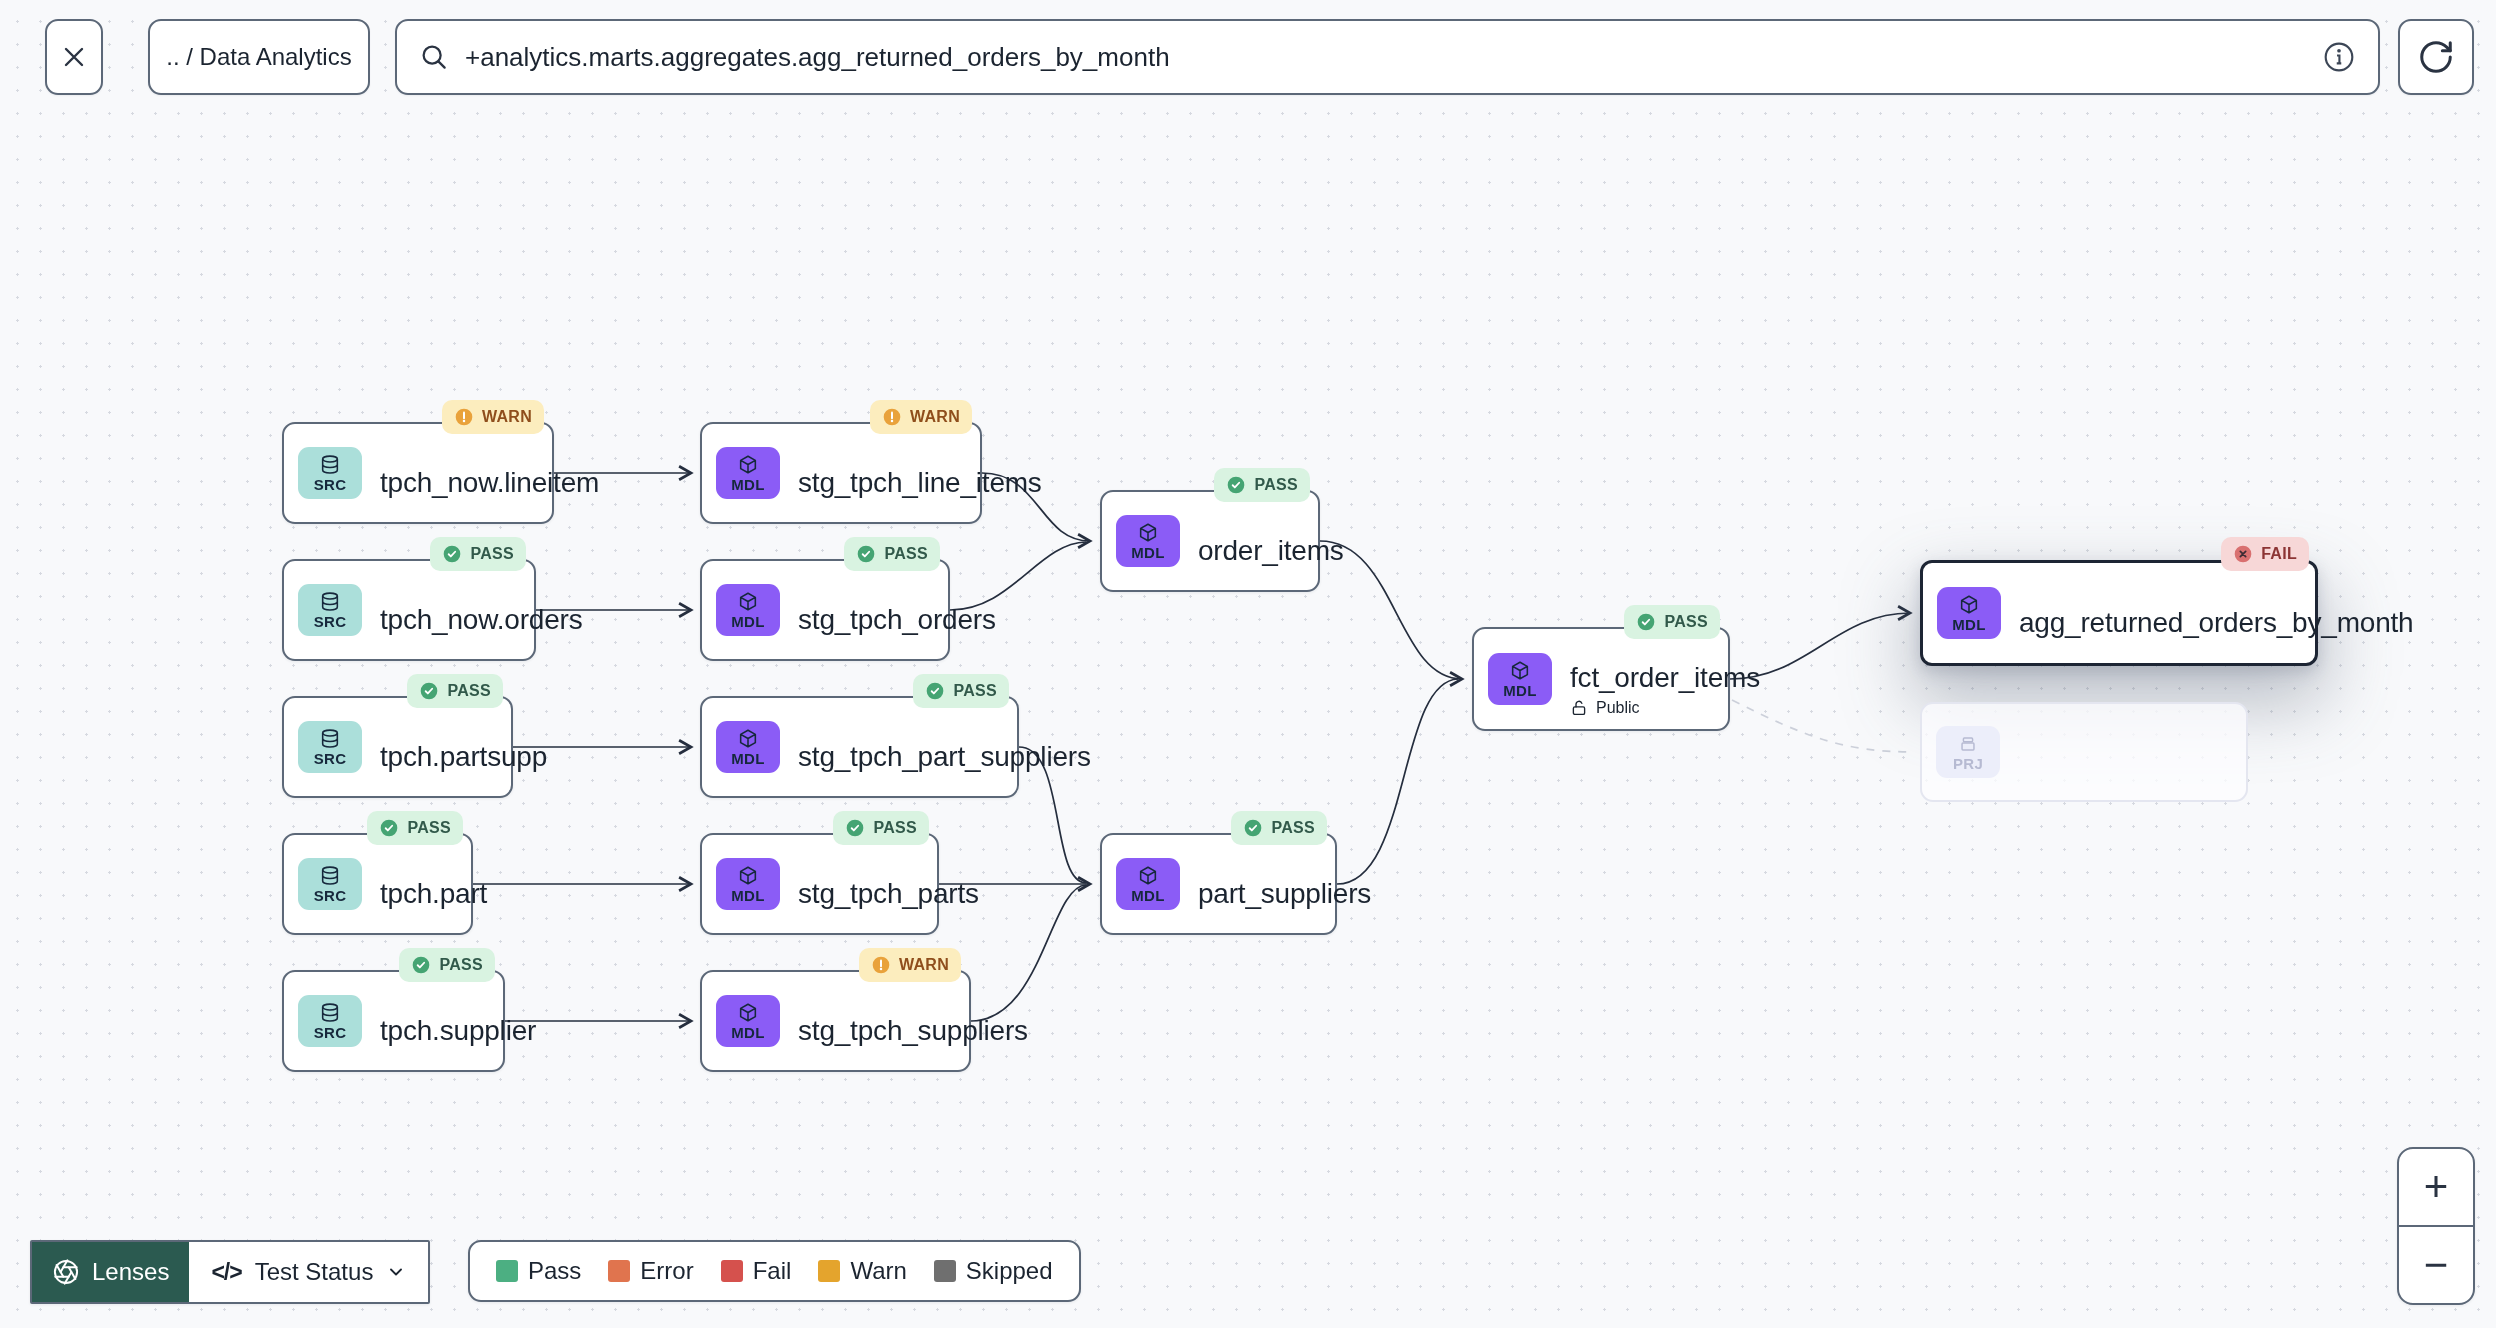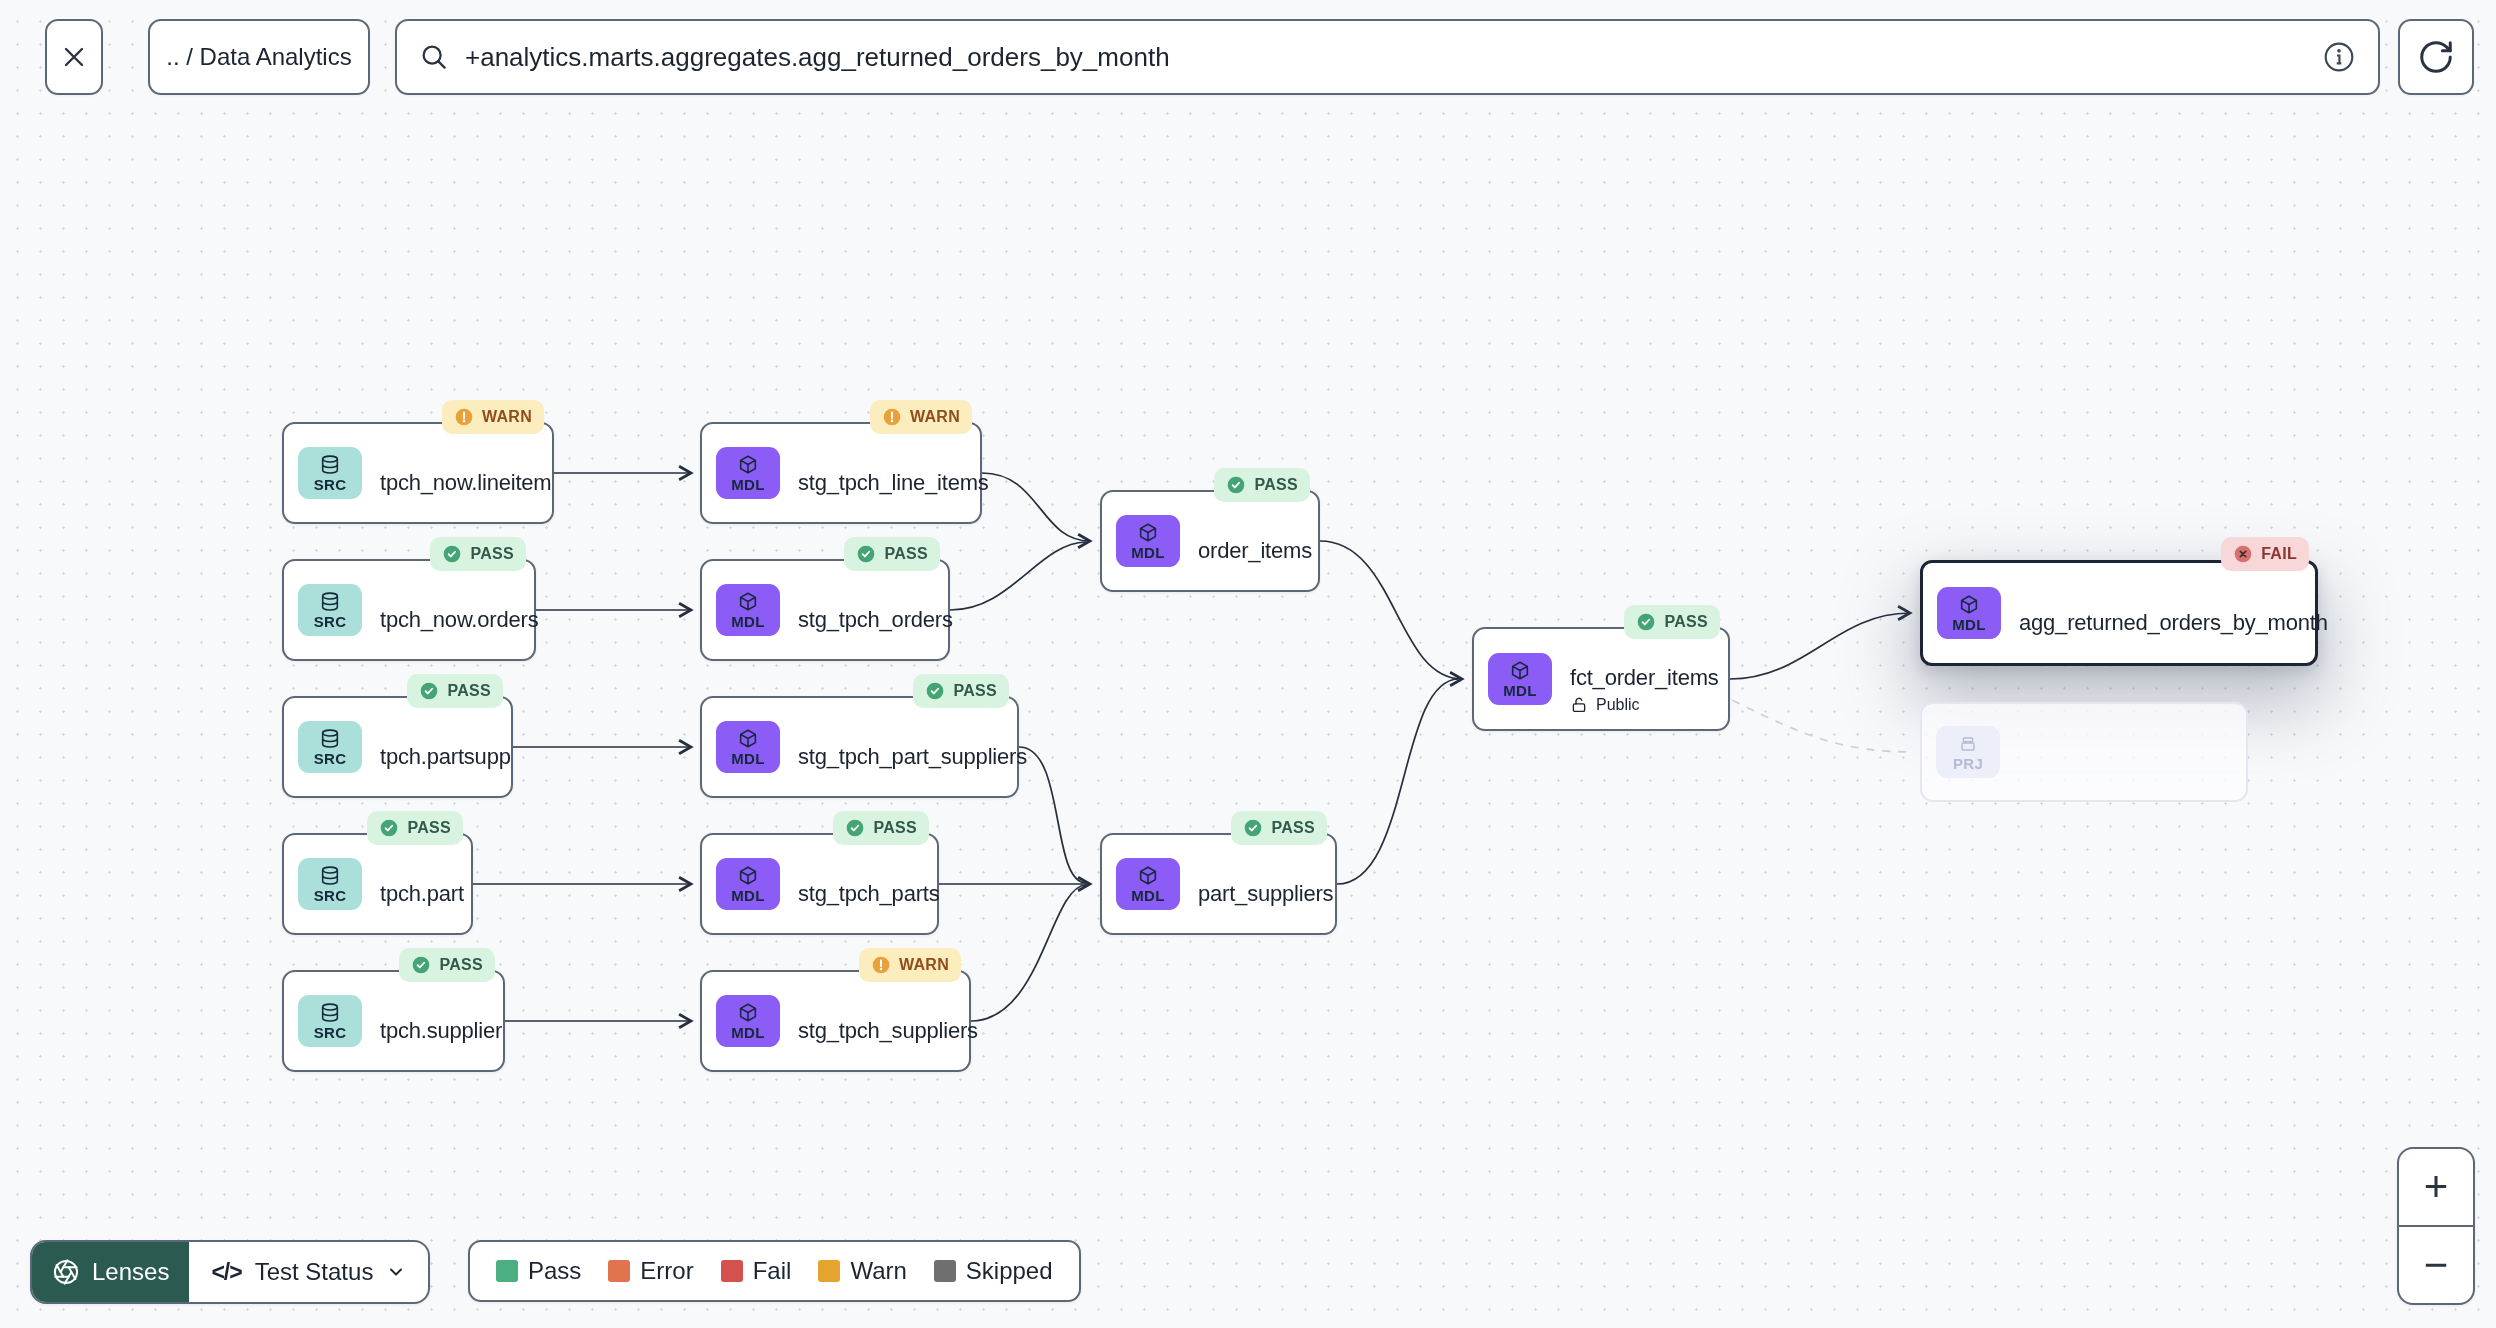--- a/index.html
+++ b/index.html
@@ -27,21 +27,21 @@
   .edge.dashed{stroke:#ccd0da;stroke-dasharray:8 8;}
   
   .node{position:absolute;box-sizing:border-box;height:102px;background:#fff;
     border:2px solid #5c6878;border-radius:13px;display:flex;align-items:center;
     padding:0 12px 0 14px;gap:18px;box-shadow:0 1px 3px rgba(40,50,70,.08);cursor:pointer;}
   .chip{width:64px;height:52px;border-radius:11px;display:flex;flex-direction:column;
     align-items:center;justify-content:center;gap:1px;flex:0 0 auto;}
   .chip .t{font-size:15px;font-weight:700;letter-spacing:.3px;color:#16283c;line-height:1;}
   .chip.src{background:#abdfda;}
   .chip.mdl{background:#8b5cf6;}
-  .node-label{font-size:22px;letter-spacing:-.2px;white-space:nowrap;margin-top:20px;}
+  .node-label{font-size:28px;letter-spacing:-.2px;white-space:nowrap;margin-top:20px;}
   .badge{position:absolute;top:-24px;right:8px;height:34px;border-radius:10px;display:flex;
     align-items:center;gap:8px;padding:0 12px;font-size:16px;font-weight:700;letter-spacing:.3px;}
   .badge.pass{background:#d9f3e1;color:#31594a;}
   .badge.warn{background:#fcedbe;color:#8f4e1c;}
   .badge.fail{background:#f7d7d7;color:#8c3434;}
   .bic{width:20px;height:20px;}
   .node.selected{border:3px solid #1d2534;border-radius:12px;
     box-shadow:0 32px 70px 8px rgba(80,92,112,.35),0 6px 16px rgba(80,92,112,.22);}
   .ncol{display:flex;flex-direction:column;gap:5px;text-align:right;}
   .pubrow{display:flex;align-items:center;gap:8px;font-size:16px;color:#1b2430;}
@@ -49,21 +49,21 @@
   .ghost{position:absolute;left:1920px;top:702px;width:328px;height:100px;box-sizing:border-box;
     border:2px solid #e4e6f0;border-radius:13px;background:rgba(253,253,255,.78);
     display:flex;align-items:center;gap:16px;padding:0 14px;}
   .ghost .chip{background:#eceefa;}
   .ghost .chip .t{color:#b6bad2;}
   .gcol{display:flex;flex-direction:column;gap:3px;}
   .gl1{font-size:20px;color:#c7cbd9;}
   .gl2{font-size:23px;color:#bfc3d3;}
   
   .lens-group{position:absolute;left:30px;top:1240px;height:64px;display:flex;box-sizing:border-box;
-    border:2px solid #5c6878;border-radius:16px;overflow:hidden;background:#fff;
+    border:2px solid #5c6878;border-radius:2px;overflow:hidden;background:#fff;
     box-shadow:0 1px 3px rgba(40,50,70,.08);}
   .lens-dark{background:#2b5a50;color:#fff;display:flex;align-items:center;gap:12px;
     padding:0 20px;font-size:24px;cursor:pointer;}
   .lens-select{display:flex;align-items:center;gap:13px;padding:0 22px;font-size:24px;cursor:pointer;}
   .code-glyph{font-weight:700;font-size:23px;letter-spacing:-1px;}
   .legend{position:absolute;left:468px;top:1240px;height:62px;display:flex;align-items:center;
     gap:27px;padding:0 26px;background:#fff;border:2px solid #5c6878;border-radius:13px;
     box-sizing:border-box;box-shadow:0 1px 3px rgba(40,50,70,.08);}
   .legend-item{display:flex;align-items:center;gap:10px;font-size:24px;}
   .swatch{width:22px;height:22px;border-radius:3px;display:inline-block;}

